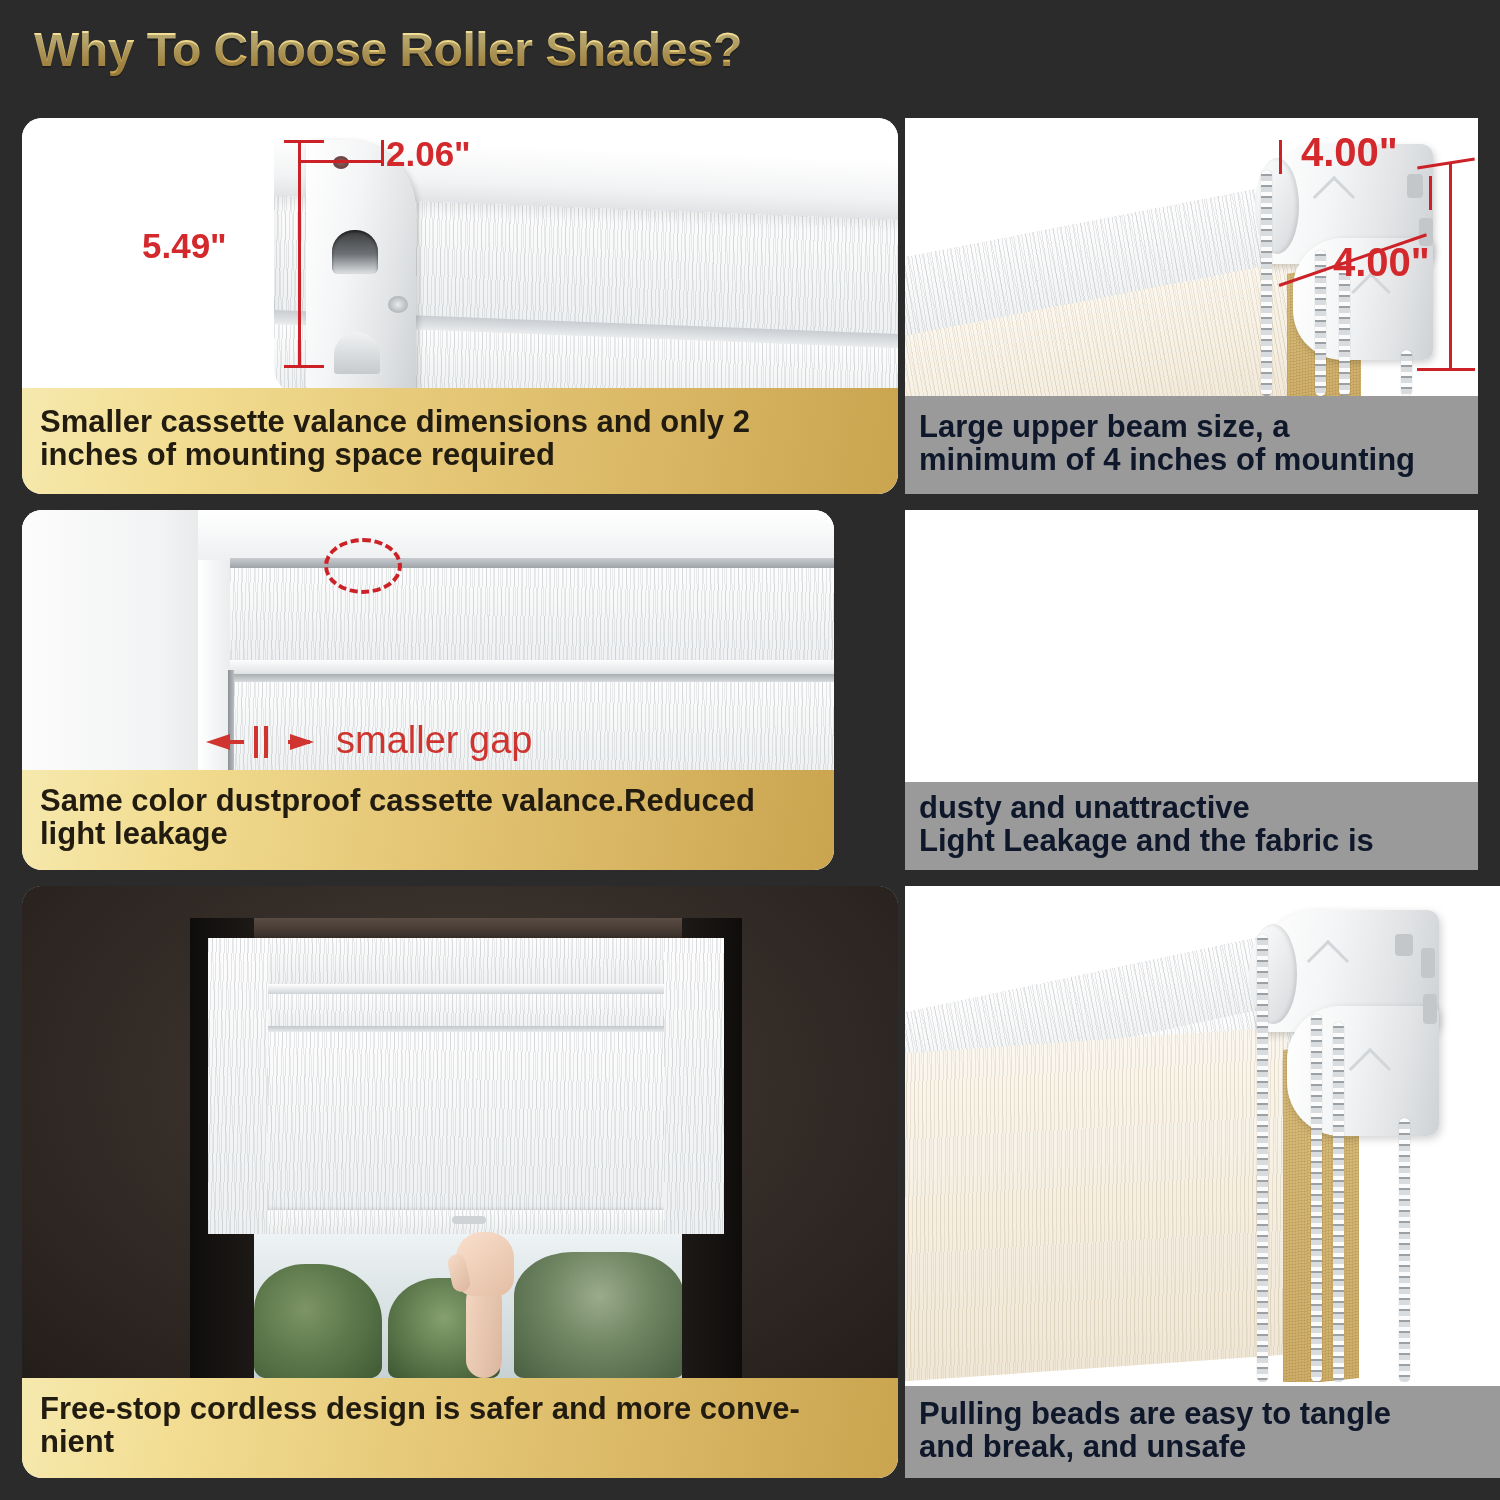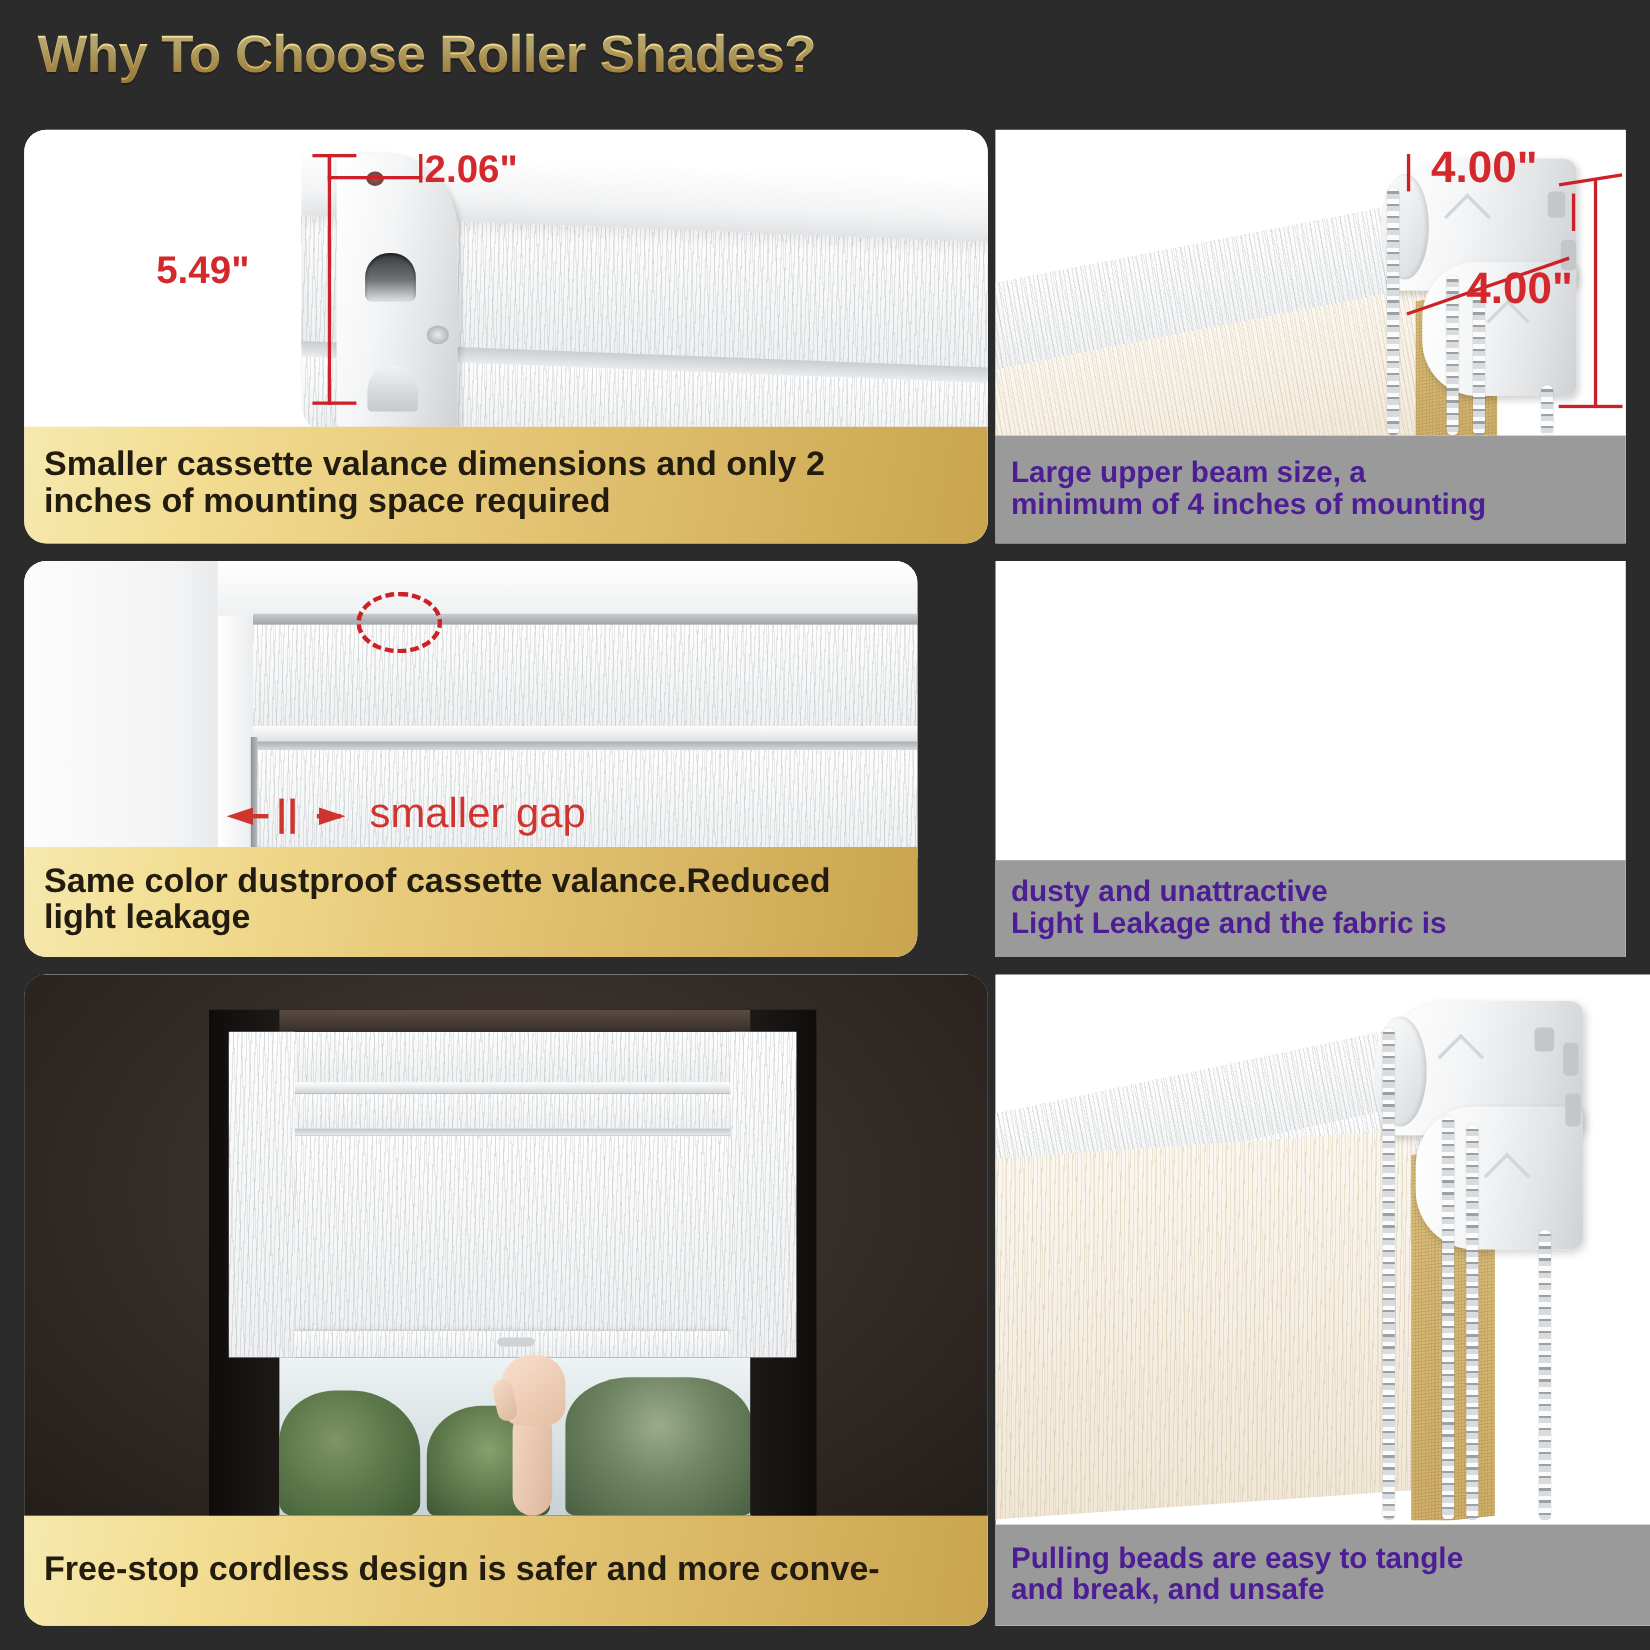--- a/index.html
+++ b/index.html
@@ -34,22 +34,22 @@
     position: absolute; left: 0; right: 0; bottom: 0;
     display: flex; align-items: center;
     font-weight: bold; line-height: 1.06;
   }
   .cap.gold {
     background: linear-gradient(100deg, #f6e9ae 0%, #f2dd92 18%, #e6c979 45%, #d9b764 72%, #caa44f 100%);
     color: #221c10; padding: 14px 18px 18px 18px; font-size: 31px;
     border-bottom-left-radius: 20px; border-bottom-right-radius: 20px;
   }
   .cap.grey {
-    background: #9a9a9a; color: #4c1d95;
-    padding: 10px 2px 12px 14px; font-size: 27px;
+    background: #9a9a9a; color: #0f172a;
+    padding: 10px 2px 12px 14px; font-size: 31px;
   }
   .cap span { display: block; }
 
   
   .fabric-white {
     background:
       repeating-linear-gradient(92deg, rgba(170,175,180,.30) 0 1px, rgba(255,255,255,0) 1px 4px),
       repeating-linear-gradient(88deg, rgba(150,155,162,.18) 0 1px, rgba(255,255,255,0) 1px 7px),
       linear-gradient(180deg,#fdfdfd,#eef0f1);
   }
@@ -265,20 +265,21 @@
       <div style="position:absolute; left:168px; top:32px; width:64px; height:460px; background:linear-gradient(90deg,#0f0d0c,#1d1917);"></div>
       <div style="position:absolute; left:660px; top:32px; width:60px; height:460px; background:linear-gradient(270deg,#0f0d0c,#1d1917);"></div>
 
       <div class="fabric-white" style="position:absolute; left:186px; top:52px; width:60px; height:296px;"></div>
       <div class="fabric-white" style="position:absolute; left:642px; top:52px; width:60px; height:296px;"></div>
     </div>
 
     <div class="cap gold" style="height:100px;">
       <div>
         <span>Free-stop cordless design is safer and more conve-</span>
+        <span>nient</span>
       </div>
     </div>
   </div>
 
   <div class="panel bad" style="left:905px; top:886px; width:678px; height:592px;">
     <div class="photo" style="height:496px; background:#ffffff;">
 
       <div class="fabric-white" style="position:absolute; left:-30px; top:40px; width:440px; height:92px; transform:rotate(-12deg); transform-origin:right center;
                   border-radius:10px; box-shadow:inset 0 -8px 14px rgba(0,0,0,.08);"></div>
       <div class="fabric-white" style="position:absolute; left:-30px; top:112px; width:440px; height:64px; transform:rotate(-12deg); transform-origin:right top;"></div>

